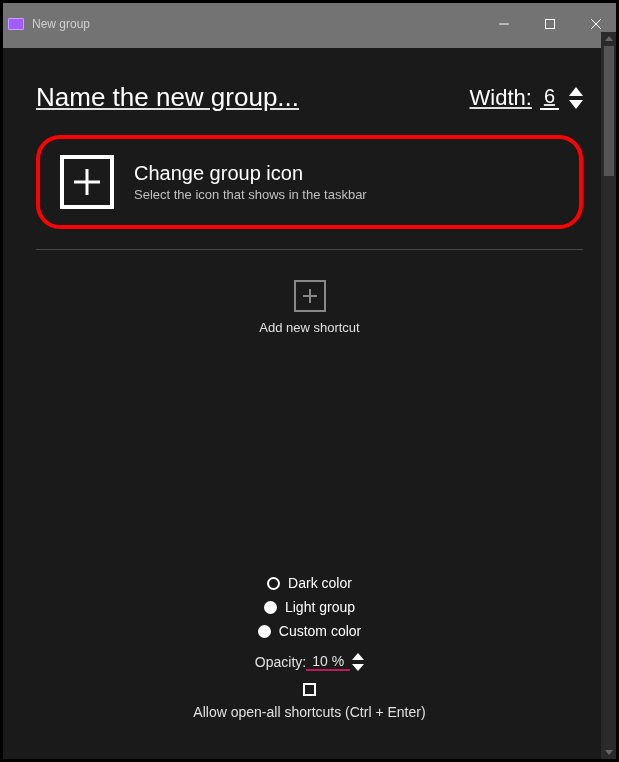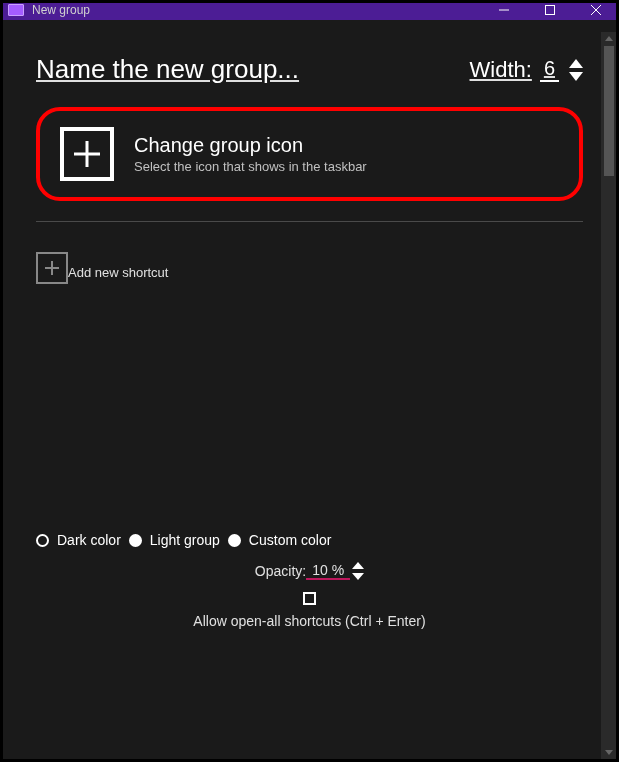--- a/index.html
+++ b/index.html
@@ -12,22 +12,22 @@
       overflow: hidden;
       position: relative;
     }
     .outer-border {
       position: absolute;
       top: 0; left: 0; right: 0; bottom: 0;
       border: 3px solid #000;
       pointer-events: none;
     }
     .titlebar {
-      height: 20px;
-      background: #4c1d95;
+      height: 48px;
+      background: #737373;
       display: flex;
       align-items: center;
       padding-left: 8px;
     }
     .titlebar-icon {
       width: 16px;
       height: 12px;
       background: #a45cff;
       border: 1px solid #c99fff;
       border-radius: 1px;
@@ -166,39 +166,40 @@
     }
 
     hr.divider {
       border: none;
       border-top: 1px solid #4a4a4a;
       margin: 0 0 30px 0;
     }
 
     .add-shortcut {
       display: flex;
-      flex-direction: row;
+      flex-direction: column;
       align-items: center;
       margin-bottom: 240px;
       cursor: pointer;
     }
     .add-shortcut .small-icon {
       width: 32px;
       height: 32px;
       border: 2px solid #888;
       display: flex;
       align-items: center;
       justify-content: center;
       margin-bottom: 8px;
     }
     .add-shortcut .small-icon svg { width: 16px; height: 16px; }
     .add-shortcut-label { font-size: 13px; color: #e0e0e0; }
 
     .color-options {
       display: flex;
+      flex-direction: column;
       align-items: center;
       gap: 8px;
       margin-bottom: 14px;
       margin-top: 40px;
     }
     .radio-row {
       display: flex;
       align-items: center;
       gap: 8px;
       cursor: pointer;

